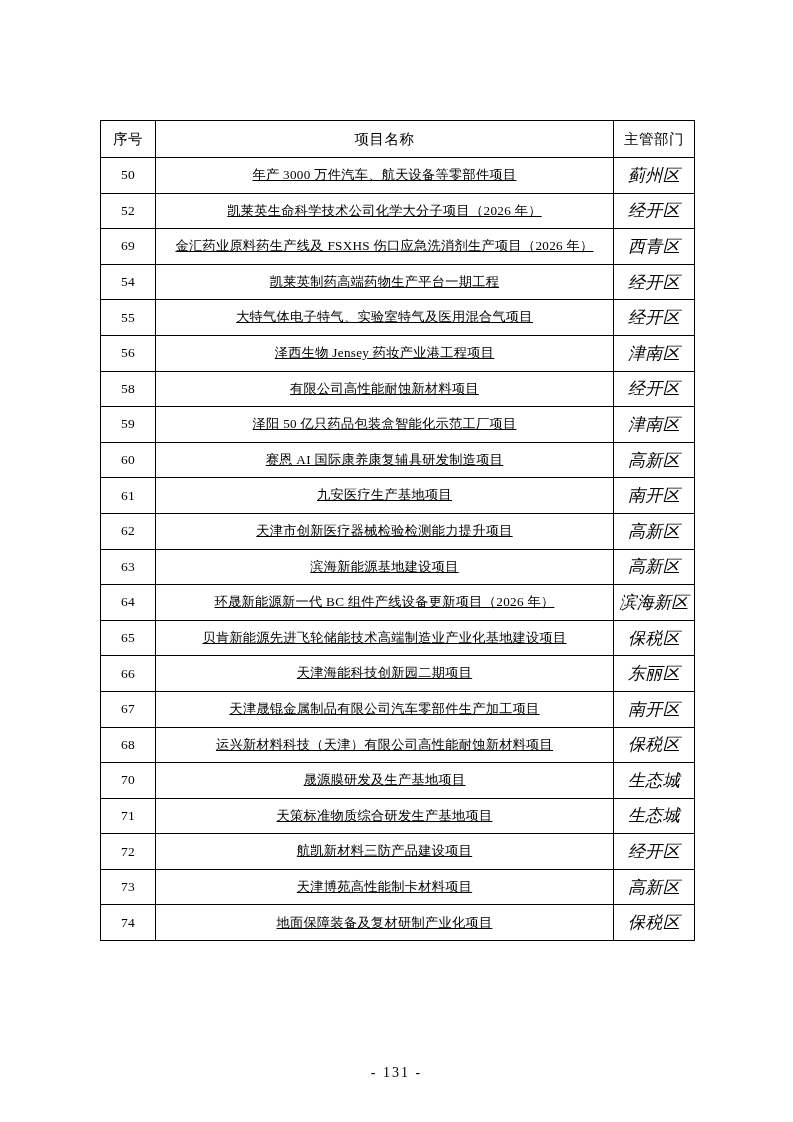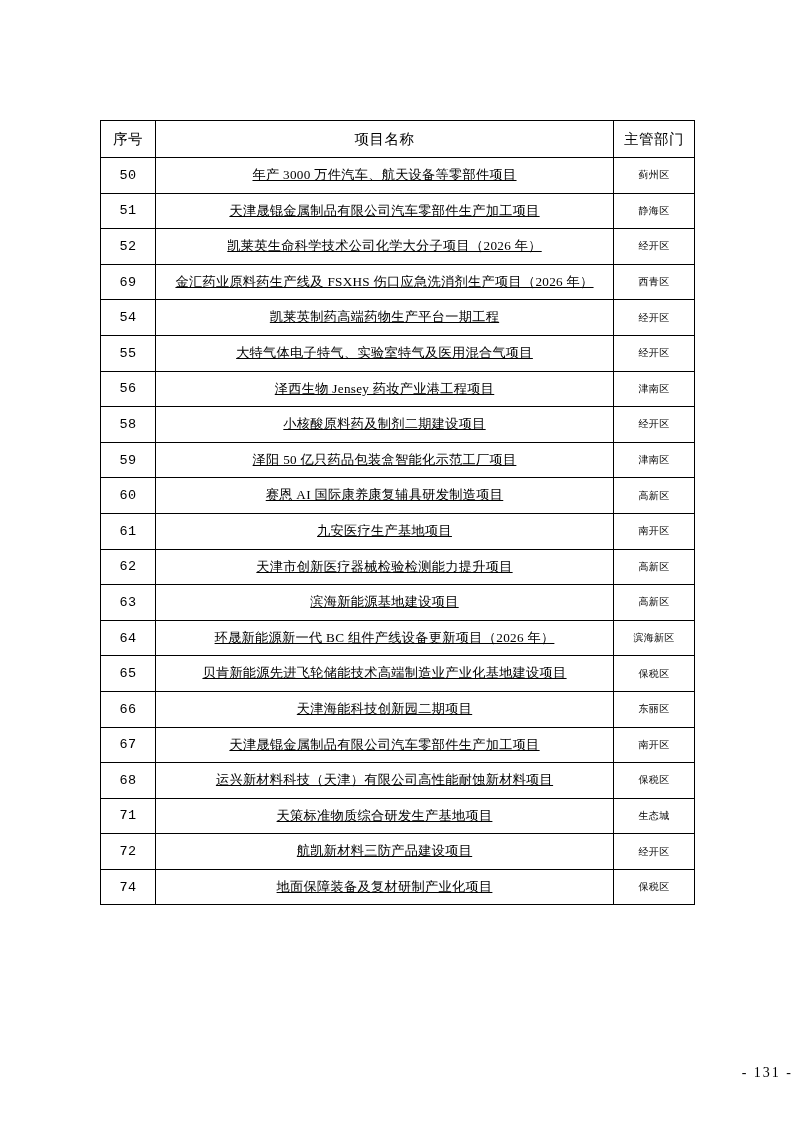--- a/index.html
+++ b/index.html
@@ -52,36 +52,37 @@
     font-size: 14.5px;
     letter-spacing: 0.5px;
   }
   tbody td {
     height: 34.6px;
     font-size: 13.2px;
     letter-spacing: 0.3px;
   }
   tbody td.seq {
     font-size: 13.5px;
-    font-family: Liberation Mono, monospace;
+    font-family: Liberation Serif, serif;
   }
   tbody td.name {
     padding: 0 6px;
     line-height: 1.25;
     text-decoration: underline;
   }
   tbody td.dept {
-    font-size: 10px;
+    font-size: 17px;
+    font-style: italic;
   }
   .footer {
     position: absolute;
     left: 0;
     top: 1049px;
     width: 793px;
-    text-align: right;
+    text-align: center;
     font-size: 14px;
     letter-spacing: 2px;
   }
 </style>
 </head>
 <body>
 
 <div class="page">
 
   <div class="table-wrap">
@@ -98,25 +99,20 @@
           <th>主管部门</th>
         </tr>
       </thead>
       <tbody>
         <tr>
           <td class="seq">50</td>
           <td class="name">年产 3000 万件汽车、航天设备等零部件项目</td>
           <td class="dept">蓟州区</td>
         </tr>
         <tr>
-          <td class="seq">51</td>
-          <td class="name">天津晟锟金属制品有限公司汽车零部件生产加工项目</td>
-          <td class="dept">静海区</td>
-        </tr>
-        <tr>
           <td class="seq">52</td>
           <td class="name">凯莱英生命科学技术公司化学大分子项目（2026 年）</td>
           <td class="dept">经开区</td>
         </tr>
         <tr>
           <td class="seq">69</td>
           <td class="name">金汇药业原料药生产线及 FSXHS 伤口应急洗消剂生产项目（2026 年）</td>
           <td class="dept">西青区</td>
         </tr>
         <tr>
@@ -129,21 +125,21 @@
           <td class="name">大特气体电子特气、实验室特气及医用混合气项目</td>
           <td class="dept">经开区</td>
         </tr>
         <tr>
           <td class="seq">56</td>
           <td class="name">泽西生物 Jensey 药妆产业港工程项目</td>
           <td class="dept">津南区</td>
         </tr>
         <tr>
           <td class="seq">58</td>
-          <td class="name">小核酸原料药及制剂二期建设项目</td>
+          <td class="name">有限公司高性能耐蚀新材料项目</td>
           <td class="dept">经开区</td>
         </tr>
         <tr>
           <td class="seq">59</td>
           <td class="name">泽阳 50 亿只药品包装盒智能化示范工厂项目</td>
           <td class="dept">津南区</td>
         </tr>
         <tr>
           <td class="seq">60</td>
           <td class="name">赛恩 AI 国际康养康复辅具研发制造项目</td>
@@ -183,30 +179,40 @@
           <td class="seq">67</td>
           <td class="name">天津晟锟金属制品有限公司汽车零部件生产加工项目</td>
           <td class="dept">南开区</td>
         </tr>
         <tr>
           <td class="seq">68</td>
           <td class="name">运兴新材料科技（天津）有限公司高性能耐蚀新材料项目</td>
           <td class="dept">保税区</td>
         </tr>
         <tr>
+          <td class="seq">70</td>
+          <td class="name">晟源膜研发及生产基地项目</td>
+          <td class="dept">生态城</td>
+        </tr>
+        <tr>
           <td class="seq">71</td>
           <td class="name">天策标准物质综合研发生产基地项目</td>
           <td class="dept">生态城</td>
         </tr>
         <tr>
           <td class="seq">72</td>
           <td class="name">航凯新材料三防产品建设项目</td>
           <td class="dept">经开区</td>
         </tr>
         <tr>
+          <td class="seq">73</td>
+          <td class="name">天津博苑高性能制卡材料项目</td>
+          <td class="dept">高新区</td>
+        </tr>
+        <tr>
           <td class="seq">74</td>
           <td class="name">地面保障装备及复材研制产业化项目</td>
           <td class="dept">保税区</td>
         </tr>
       </tbody>
     </table>
   </div>
 
   <div class="footer">- 131 -</div>
 

